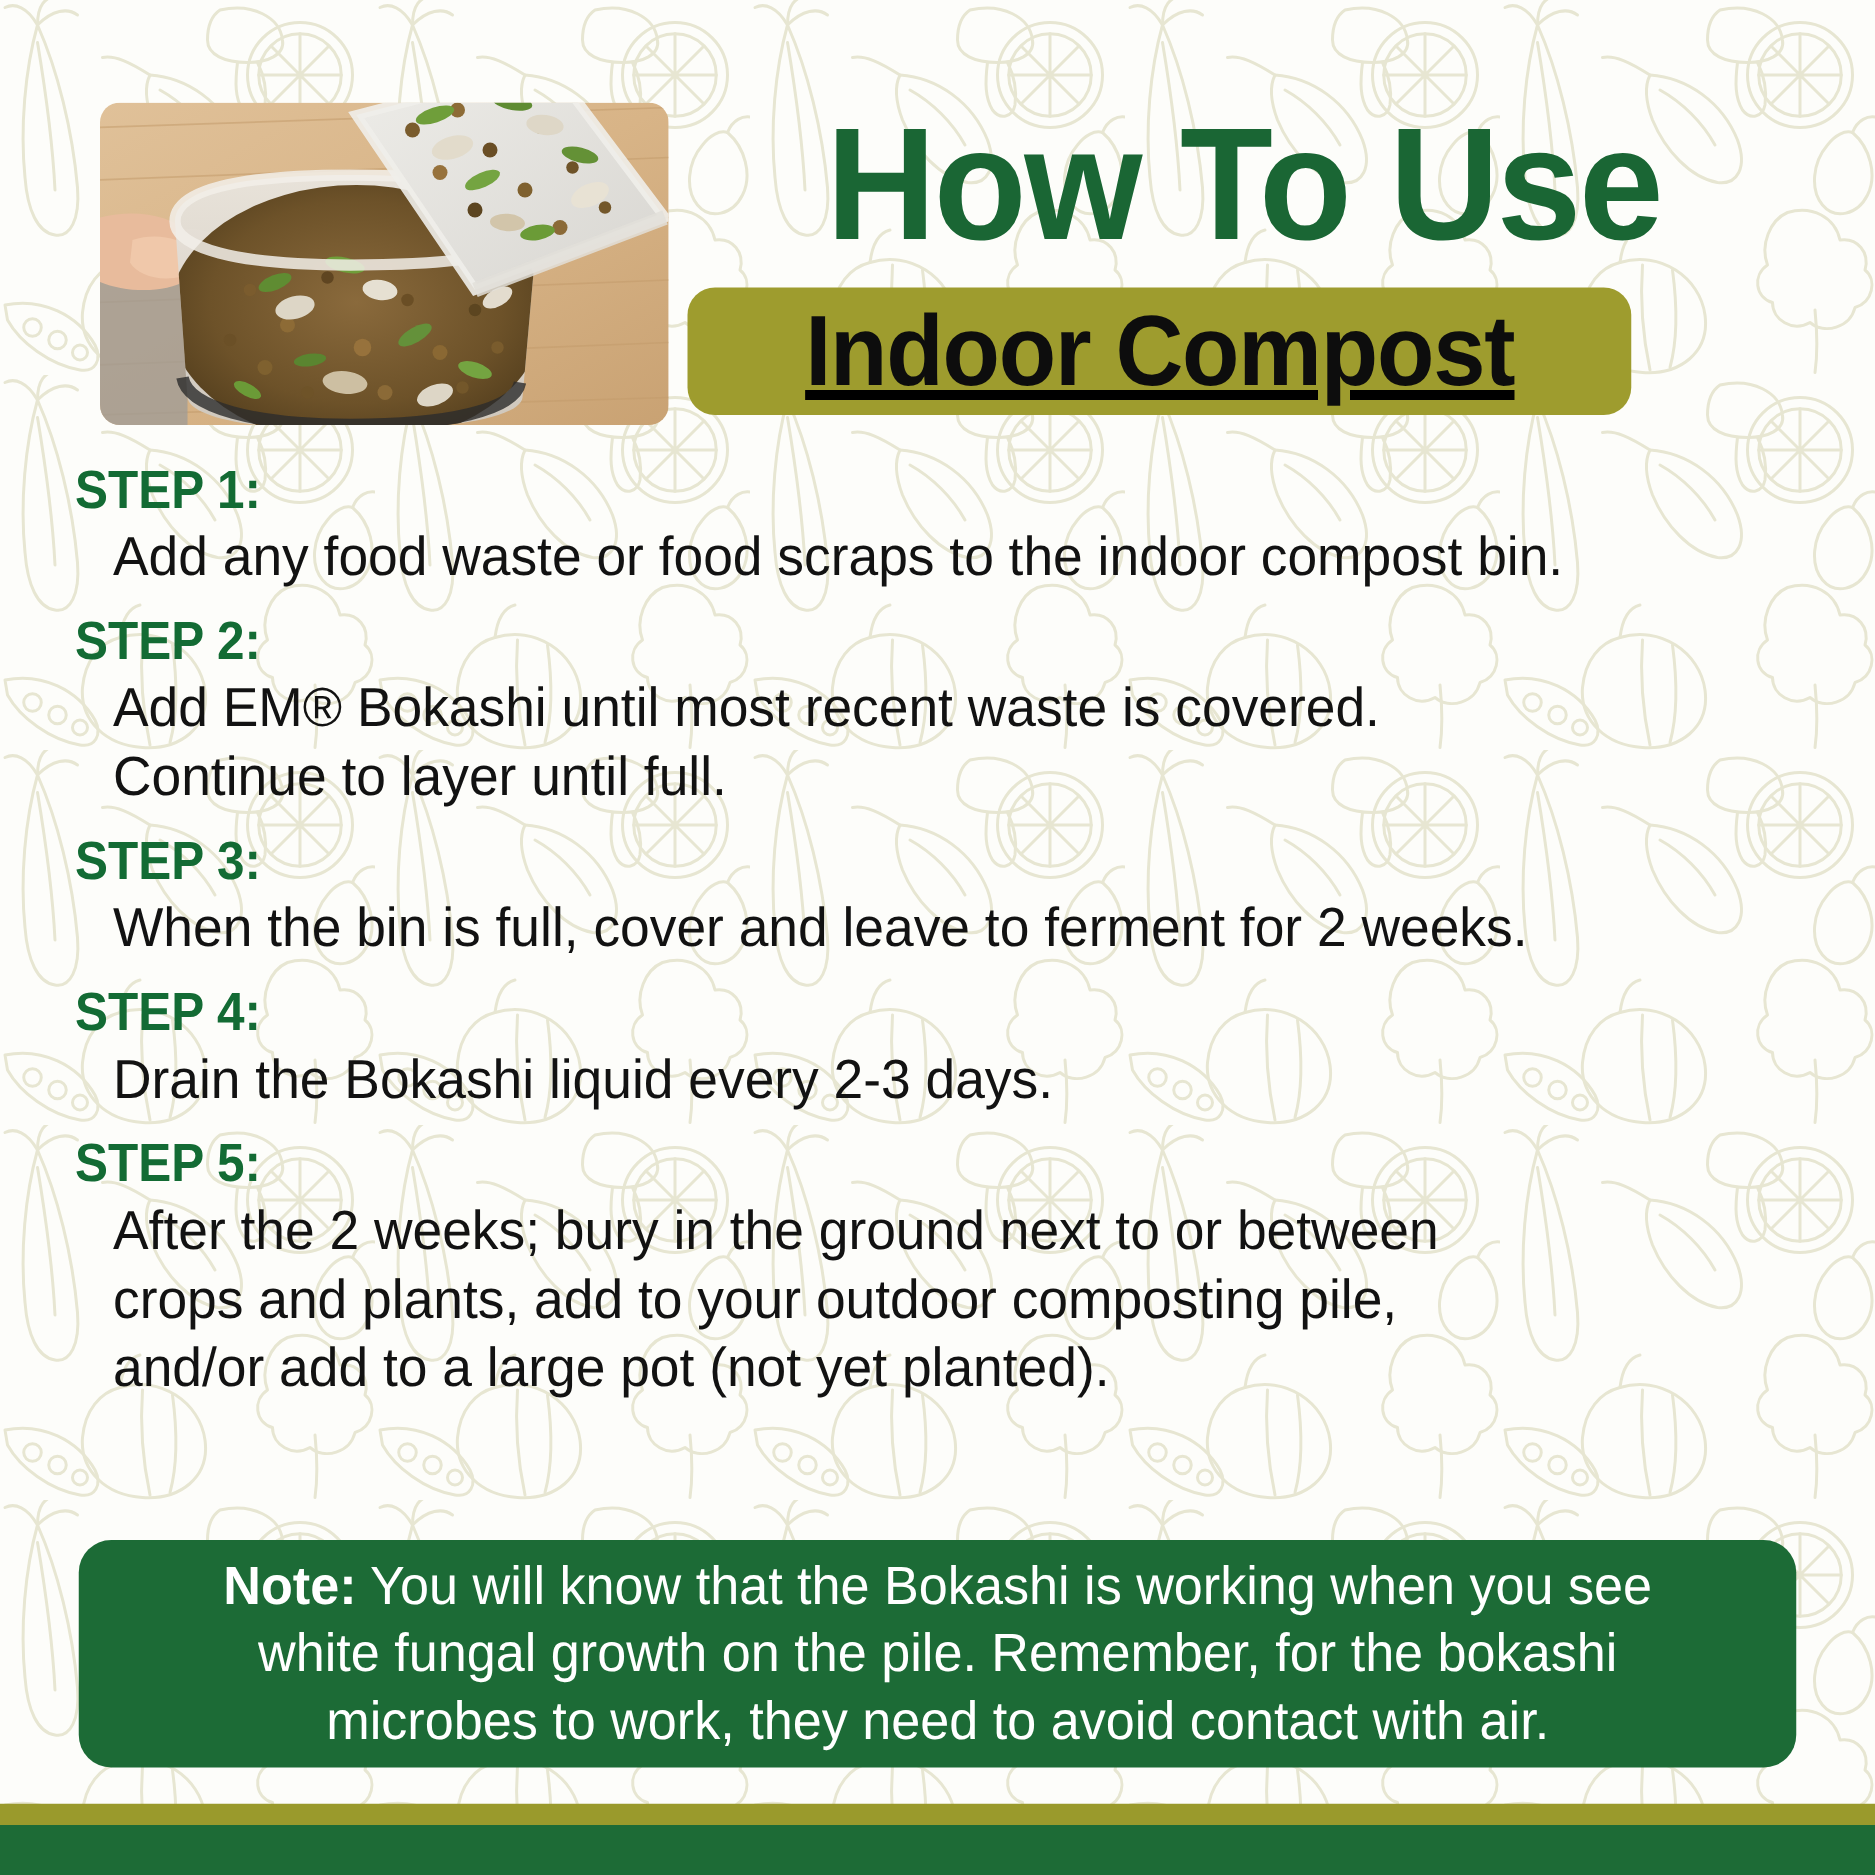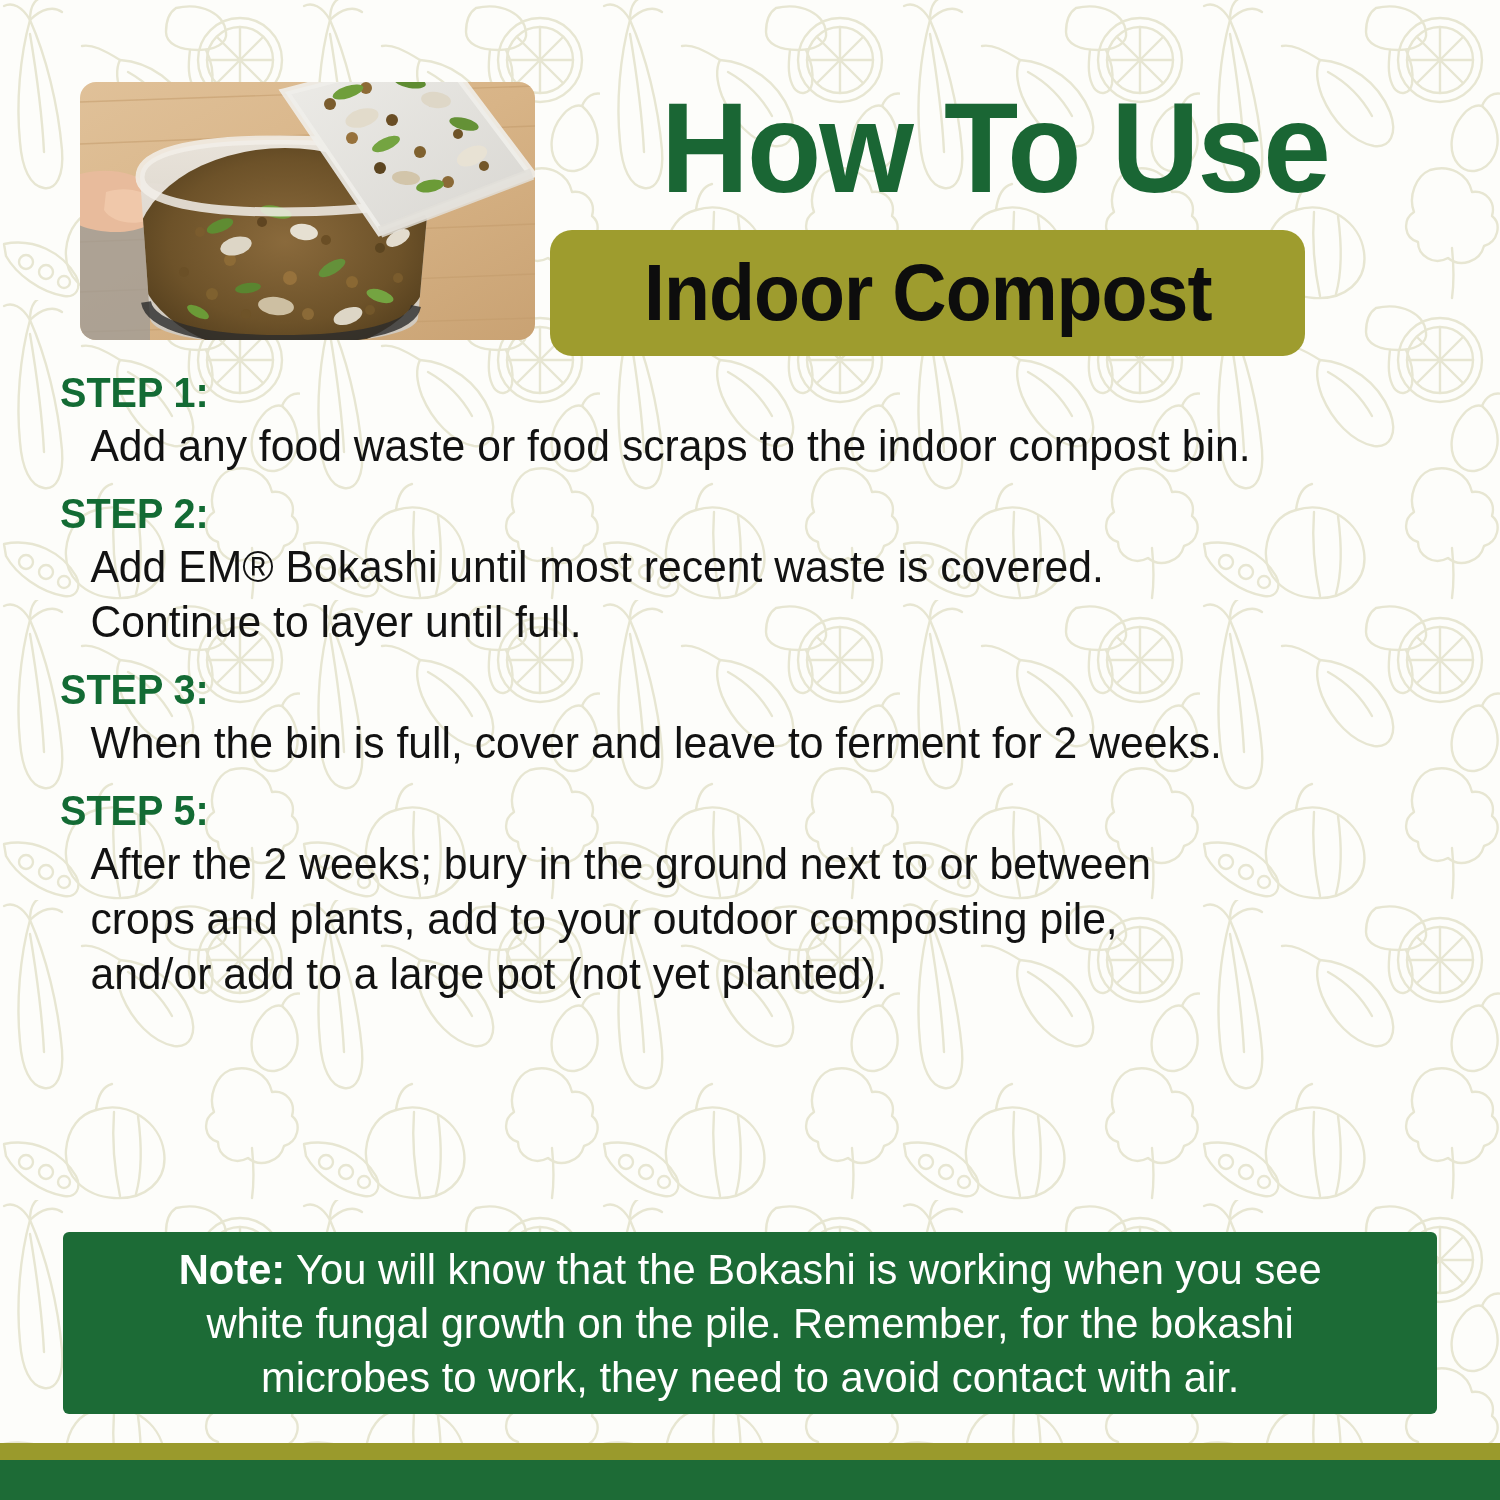--- a/index.html
+++ b/index.html
@@ -75,26 +75,27 @@
     transform: scaleX(0.95);
     transform-origin: center top;
     white-space: nowrap;
   }
 
   #subtitle-banner {
     position: absolute;
     left: 5px;
     top: 152px;
     width: 755px;
-    height: 126px;
+    height: 102px;
     background: #9e9c2e;
     border-radius: 22px;
     display: flex;
     align-items: center;
     justify-content: center;
+    text-decoration: underline;
   }
   #subtitle {
     font-family: "Liberation Sans Narrow", "Liberation Sans", sans-serif;
     font-weight: bold;
     font-size: 80px;
     line-height: 82px;
     letter-spacing: -1px;
     color: #0d0d0d;
     white-space: nowrap;
     transform: scaleX(0.94);
@@ -133,21 +134,21 @@
   .step-body .ln { display: block; }
 
   
   #note-box {
     position: absolute;
     left: 63px;
     top: 1232px;
     width: 1374px;
     height: 182px;
     background: #1c6b36;
-    border-radius: 6px;
+    border-radius: 26px;
     z-index: 3;
     display: flex;
     align-items: center;
     justify-content: center;
   }
   #note-text {
     font-family: "Liberation Sans Narrow", "Liberation Sans", sans-serif;
     font-size: 43px;
     line-height: 54px;
     color: #ffffff;
@@ -366,20 +367,26 @@
       </div>
     </div>
 
     <div class="step">
       <div class="step-heading">STEP 3:</div>
       <div class="step-body">
         <span class="ln">When the bin is full, cover and leave to ferment for 2 weeks.</span>
       </div>
     </div>
 
+    <div class="step">
+      <div class="step-heading">STEP 4:</div>
+      <div class="step-body">
+        <span class="ln">Drain the Bokashi liquid every 2-3 days.</span>
+      </div>
+    </div>
 
     <div class="step">
       <div class="step-heading">STEP 5:</div>
       <div class="step-body">
         <span class="ln">After the 2 weeks; bury in the ground next to or between</span>
         <span class="ln">crops and plants, add to your outdoor composting pile,</span>
         <span class="ln">and/or add to a large pot (not yet planted).</span>
       </div>
     </div>
   </div>

